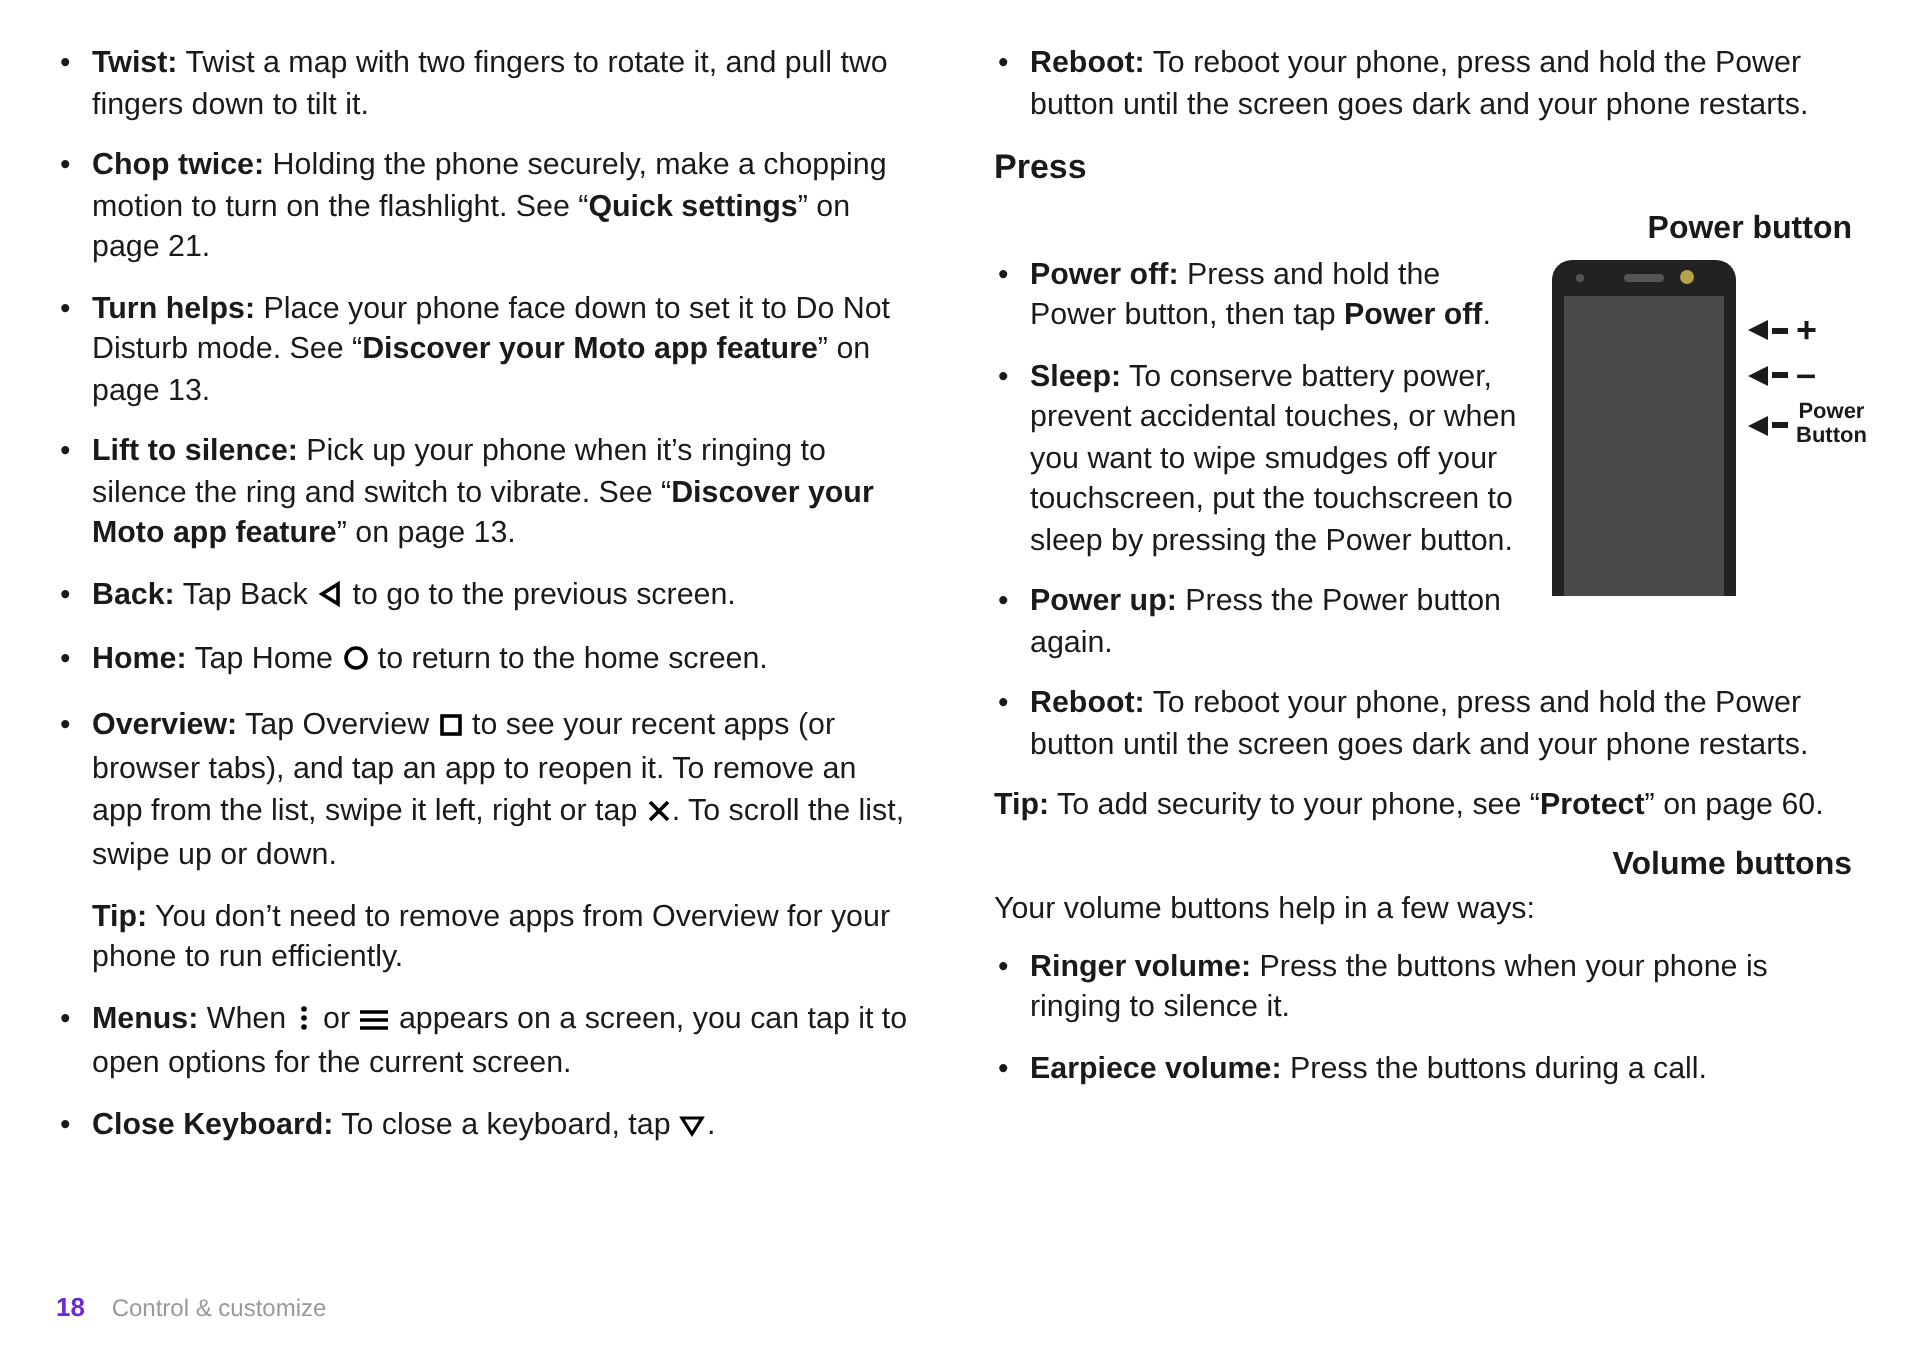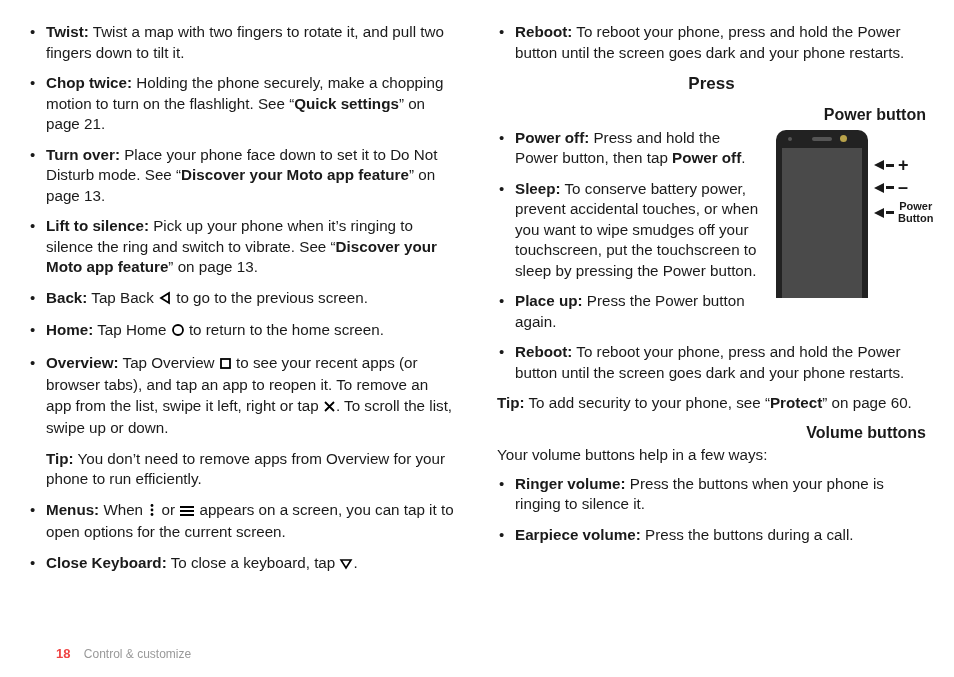--- a/index.html
+++ b/index.html
@@ -15,29 +15,29 @@
     display:flex; gap:40px;
   }
   .col { flex:1 1 0; }
   ul.bul { list-style:none; padding:0; margin:0; }
   ul.bul > li { position:relative; padding-left:18px; margin:0 0 10px 0; }
   ul.bul > li::before {
     content:"•"; position:absolute; left:2px; top:0; font-size:15px;
   }
   .b { font-weight:700; }
   .tip { padding-left:18px; margin:8px 0 10px 0; }
-  h3.sec { font-size:17px; font-weight:700; margin:10px 0 4px 0;text-align:center; }
+  h3.sec { font-size:17px; font-weight:700; margin:10px 0 4px 0; }
   h4.sub { font-size:16px; font-weight:700; margin:8px 0 2px 0;text-align:right; }
   .lead { margin:2px 0 8px 0; }
   .inline-icon { display:inline-block; vertical-align:-2px; }
   .footer {
     position:absolute; left:28px; bottom:14px;
     font-size:12px; color:#999;
   }
-  .footer .pn { font-weight:700; color:#ef4444; margin-right:10px; font-size:13px;margin-left:28px; }
+  .footer .pn { font-weight:700; color:#6d28d9; margin-right:10px; font-size:13px; }
 
   
   .figwrap { float:right; width:150px; margin:2px 0 6px 10px; position:relative; }
   .phone {
     width:92px; height:168px; background:#222; border-radius:10px 10px 0 0;
     position:relative; overflow:hidden;
   }
   .phone .screen {
     position:absolute; left:6px; right:6px; top:18px; bottom:0;
     background:#4a4a4a;
@@ -68,21 +68,21 @@
       <li>
         <span class="b">Twist:</span><span> Twist a map with two fingers to rotate it, and pull two fingers down to tilt it.</span>
       </li>
 
 
       <li>
         <span class="b">Chop twice:</span><span> Holding the phone securely, make a chopping motion to turn on the flashlight. See “</span><span class="b">Quick settings</span><span>” on page 21.</span>
       </li>
 
       <li>
-        <span class="b">Turn over:</span><span> Place your phone face down to set it to Do Not Disturb mode. See “</span><span class="b">Discover your Moto app feature</span><span>” on page 13.</span>
+        <span class="b">Turn helps:</span><span> Place your phone face down to set it to Do Not Disturb mode. See “</span><span class="b">Discover your Moto app feature</span><span>” on page 13.</span>
       </li>
 
       <li>
         <span class="b">Lift to silence:</span><span> Pick up your phone when it’s ringing to silence the ring and switch to vibrate. See “</span><span class="b">Discover your Moto app feature</span><span>” on page 13.</span>
       </li>
 
       <li>
         <span class="b">Back:</span><span> Tap Back </span><span class="inline-icon"><svg width="14" height="14" viewBox="0 0 14 14">
               <path d="M11 2 L3 7 L11 12 Z" fill="none" stroke="#000" stroke-width="1.8"></path>
             </svg></span><span> to go to the previous screen.</span>
@@ -164,21 +164,21 @@
       </div>
 
       <ul class="bul narrow col2-narrow">
         <li>
           <span class="b">Power off:</span><span> Press and hold the Power button, then tap </span><span class="b">Power off</span><span>.</span>
         </li>
         <li>
           <span class="b">Sleep:</span><span> To conserve battery power, prevent accidental touches, or when you want to wipe smudges off your touchscreen, put the touchscreen to sleep by pressing the Power button.</span>
         </li>
         <li>
-          <span class="b">Place up:</span><span> Press the Power button again.</span>
+          <span class="b">Power up:</span><span> Press the Power button again.</span>
         </li>
       </ul>
       <div style="clear:both"></div>
       <ul class="bul">
         <li>
           <span class="b">Reboot:</span><span> To reboot your phone, press and hold the Power button until the screen goes dark and your phone restarts.</span>
         </li>
       </ul>
     </div>
 

